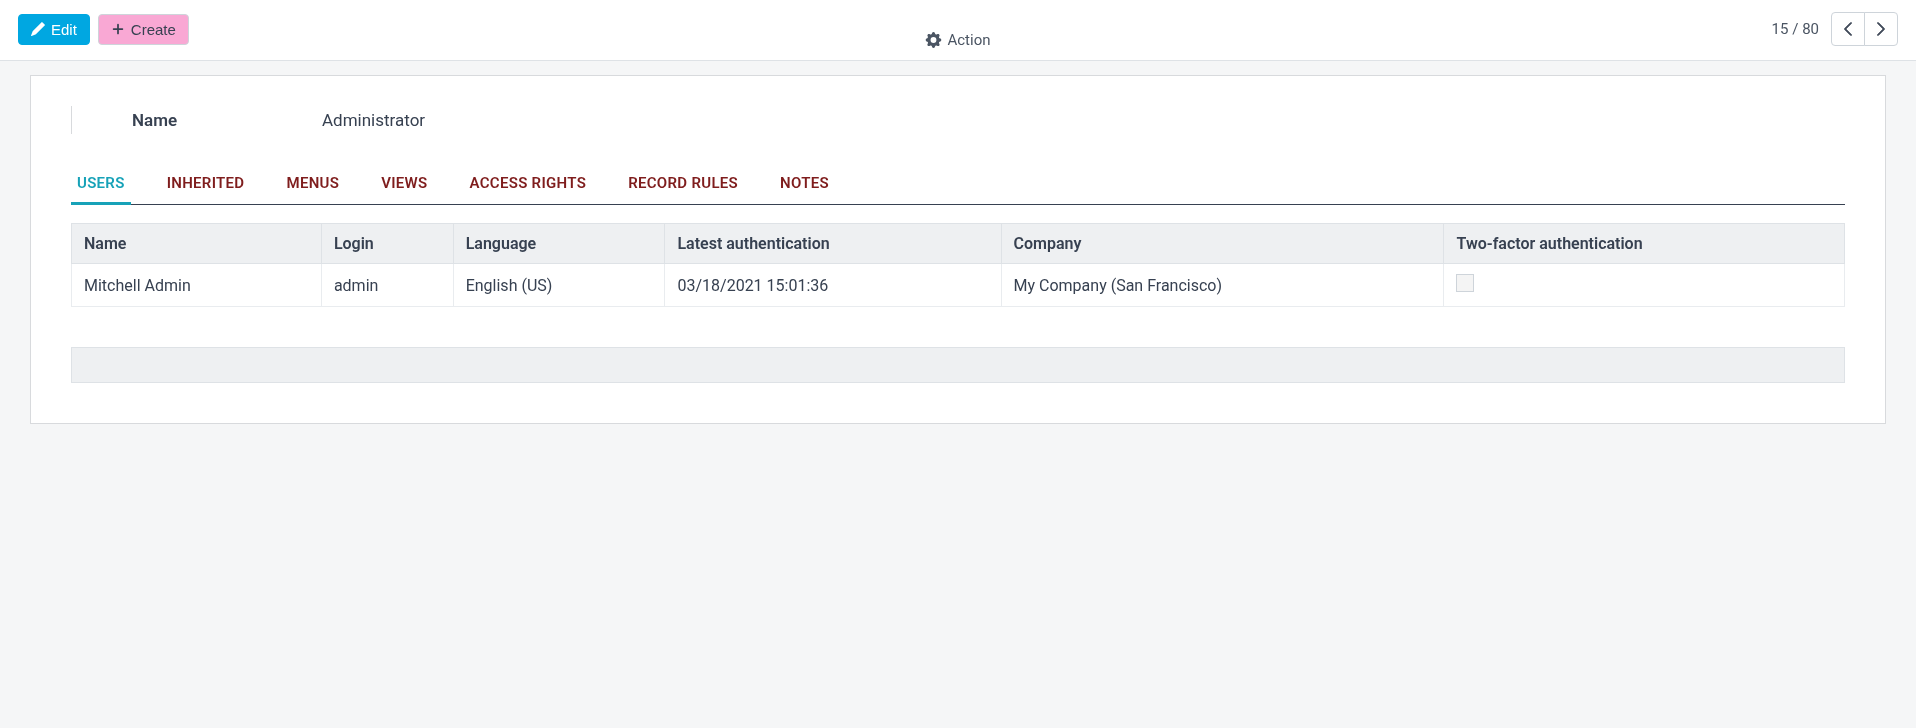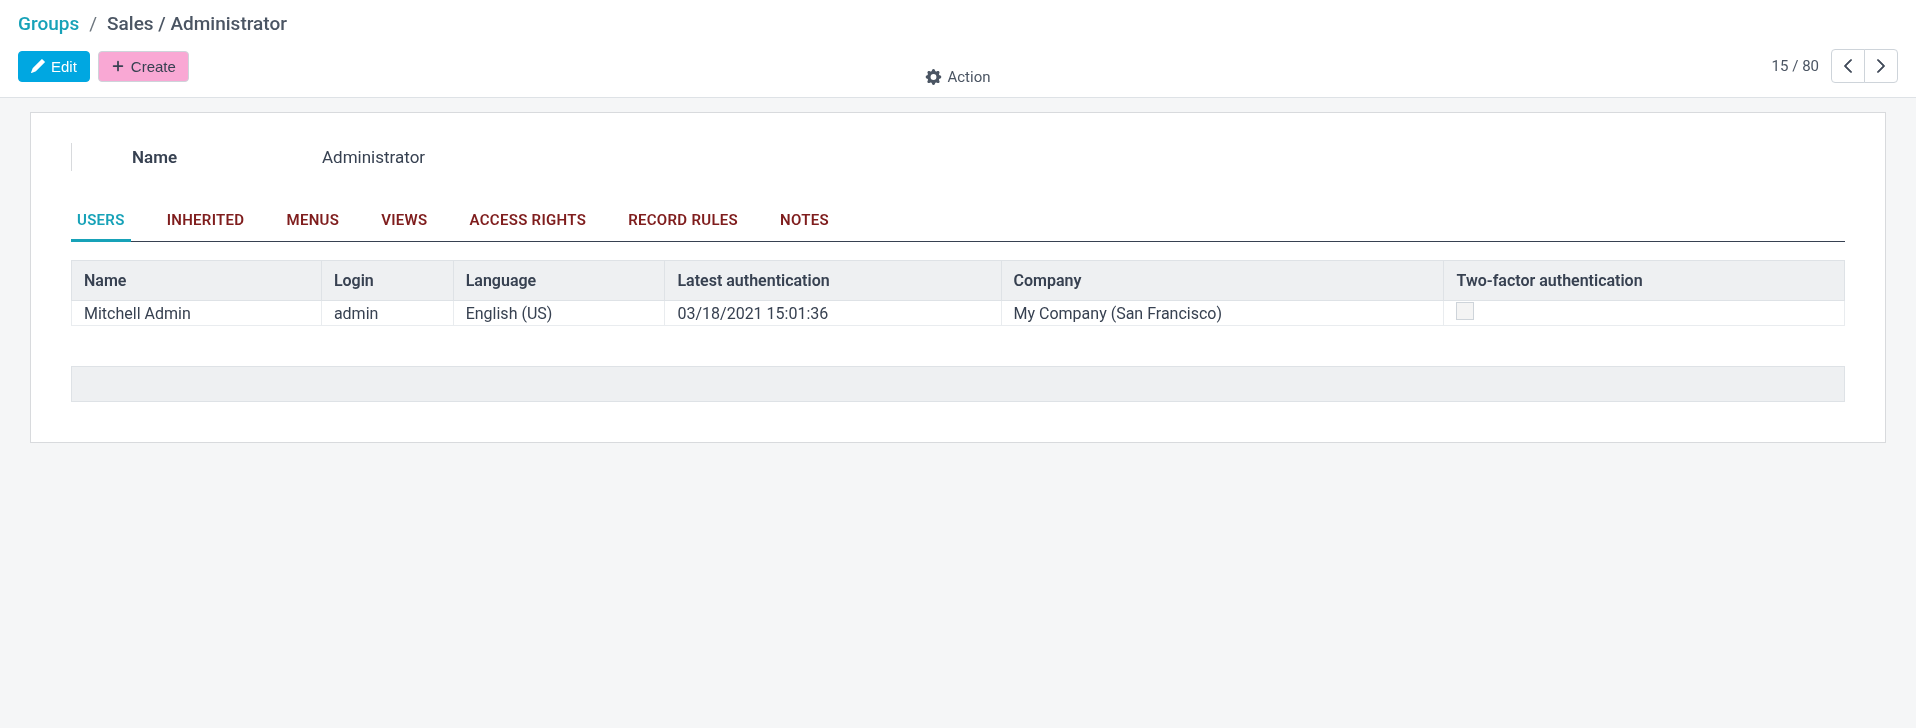--- a/index.html
+++ b/index.html
@@ -132,43 +132,38 @@
     .table thead th {
       background: #eef0f2;
       text-align: left;
       font-weight: 600;
       font-size: 16px;
       padding: 10px 12px;
       border: 1px solid #dee2e6;
       color: #374151;
     }
     .table tbody td {
-      padding: 1px 12px;
+      padding: 10px 12px;
       border: 1px solid #e9ecef;
       font-size: 16px;
       color: #374151;
     }
     .footer-bar {
       background: #eef0f2;
       height: 36px;
       margin-top: 40px;
       border: 1px solid #dee2e6;
     }
     .icon-svg { width: 14px; height: 14px; fill: currentColor; flex-shrink: 0; }
     .icon-svg-lg { width: 16px; height: 16px; fill: currentColor; flex-shrink: 0; }
   </style>
 </head>
 <body>
 
 <div class="control-panel">
-  <div class="breadcrumb">
-    <a href="#">Groups</a>
-    <span class="sep">/</span>
-    <span class="current">Sales / Administrator</span>
-  </div>
   <div class="toolbar" style="position:relative;">
     <div class="toolbar-left">
       <button class="btn btn-primary">
         <svg class="icon-svg" viewBox="0 0 16 16">
             <path d="M12.146.146a.5.5 0 0 1 .708 0l3 3a.5.5 0 0 1 0 .708l-10 10a.5.5 0 0 1-.168.11l-5 2a.5.5 0 0 1-.65-.65l2-5a.5.5 0 0 1 .11-.168l10-10z"></path>
           </svg>
         <span>Edit</span>
       </button>
       <button class="btn">
         <svg class="icon-svg" viewBox="0 0 16 16">

